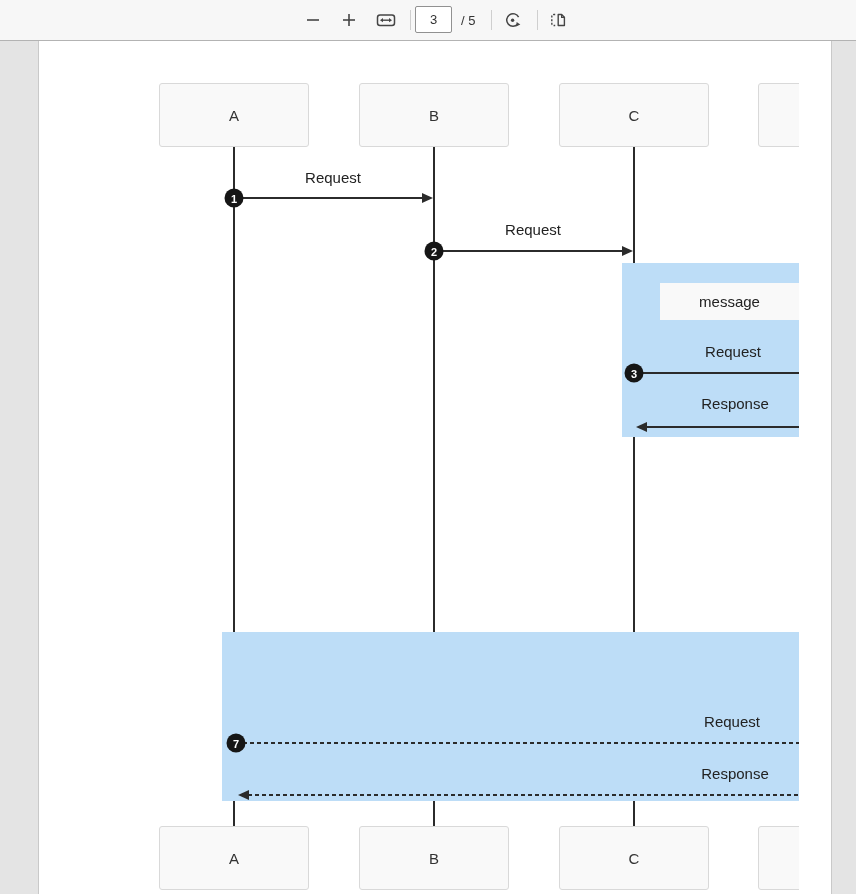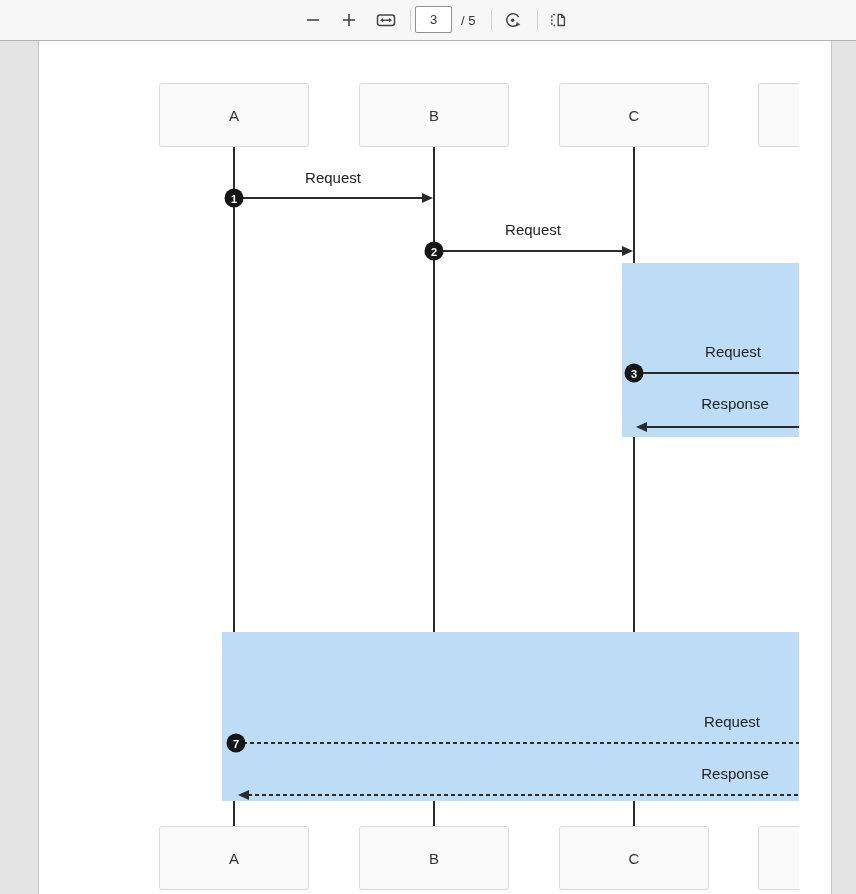--- a/index.html
+++ b/index.html
@@ -113,20 +113,23 @@
       <div class="actor-box" style="left:758px;top:42px;">
           <span></span>
         </div>
 
       <div class="lifeline" style="left:233px;top:106px;height:679px;"></div>
       <div class="lifeline" style="left:433px;top:106px;height:679px;"></div>
       <div class="lifeline" style="left:633px;top:106px;height:679px;"></div>
 
       <div class="highlight-rect" style="left:622px;top:222px;width:177px;height:174px;"></div>
 
+      <div class="note-box" style="left:660px;top:242px;width:139px;height:37px;">
+        <span>message</span>
+      </div>
 
       <div class="msg-label" style="left:333px;top:136px;">Request</div>
       <div class="msg-line" style="left:234px;top:156px;width:189px;"></div>
       <div class="arrow-right" style="left:422px;top:152px;"></div>
       <div class="seq-circle" style="left:234px;top:157px;">1</div>
 
       <div class="msg-label" style="left:533px;top:188px;">Request</div>
       <div class="msg-line" style="left:434px;top:209px;width:189px;"></div>
       <div class="arrow-right" style="left:622px;top:205px;"></div>
       <div class="seq-circle" style="left:434px;top:210px;">2</div>

